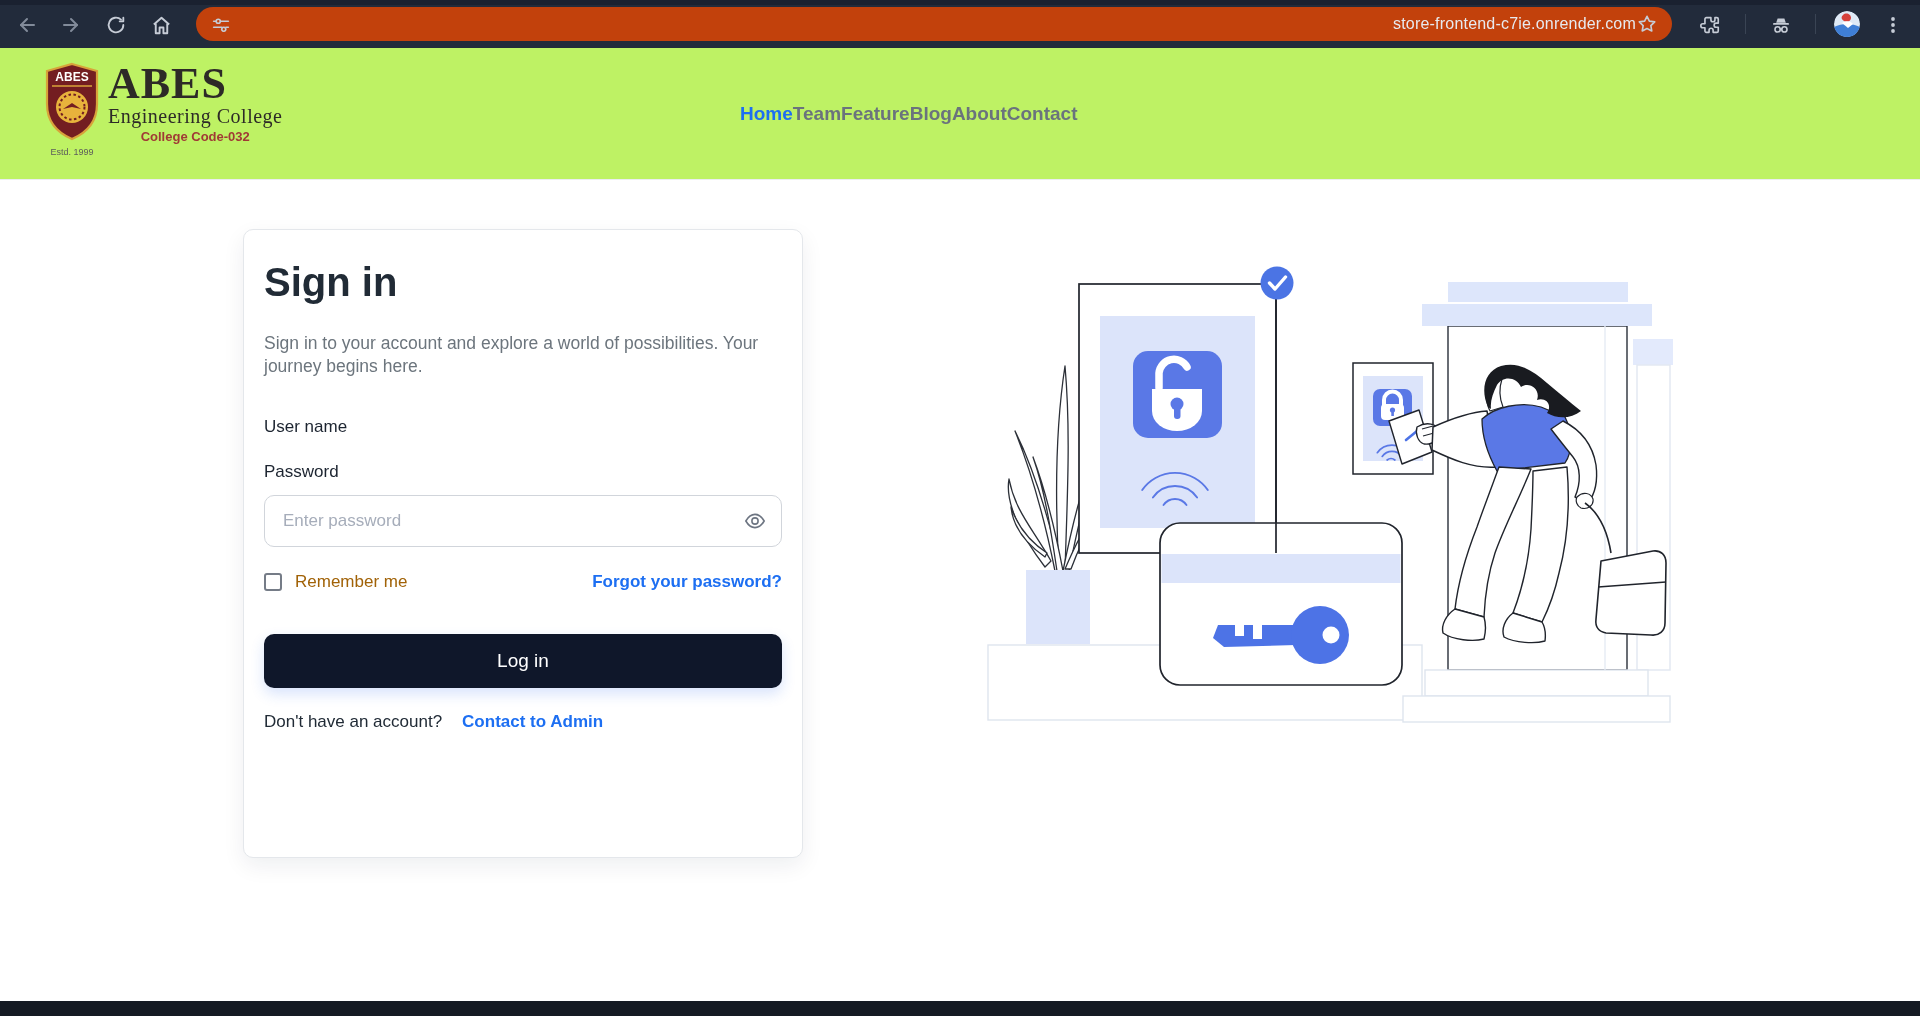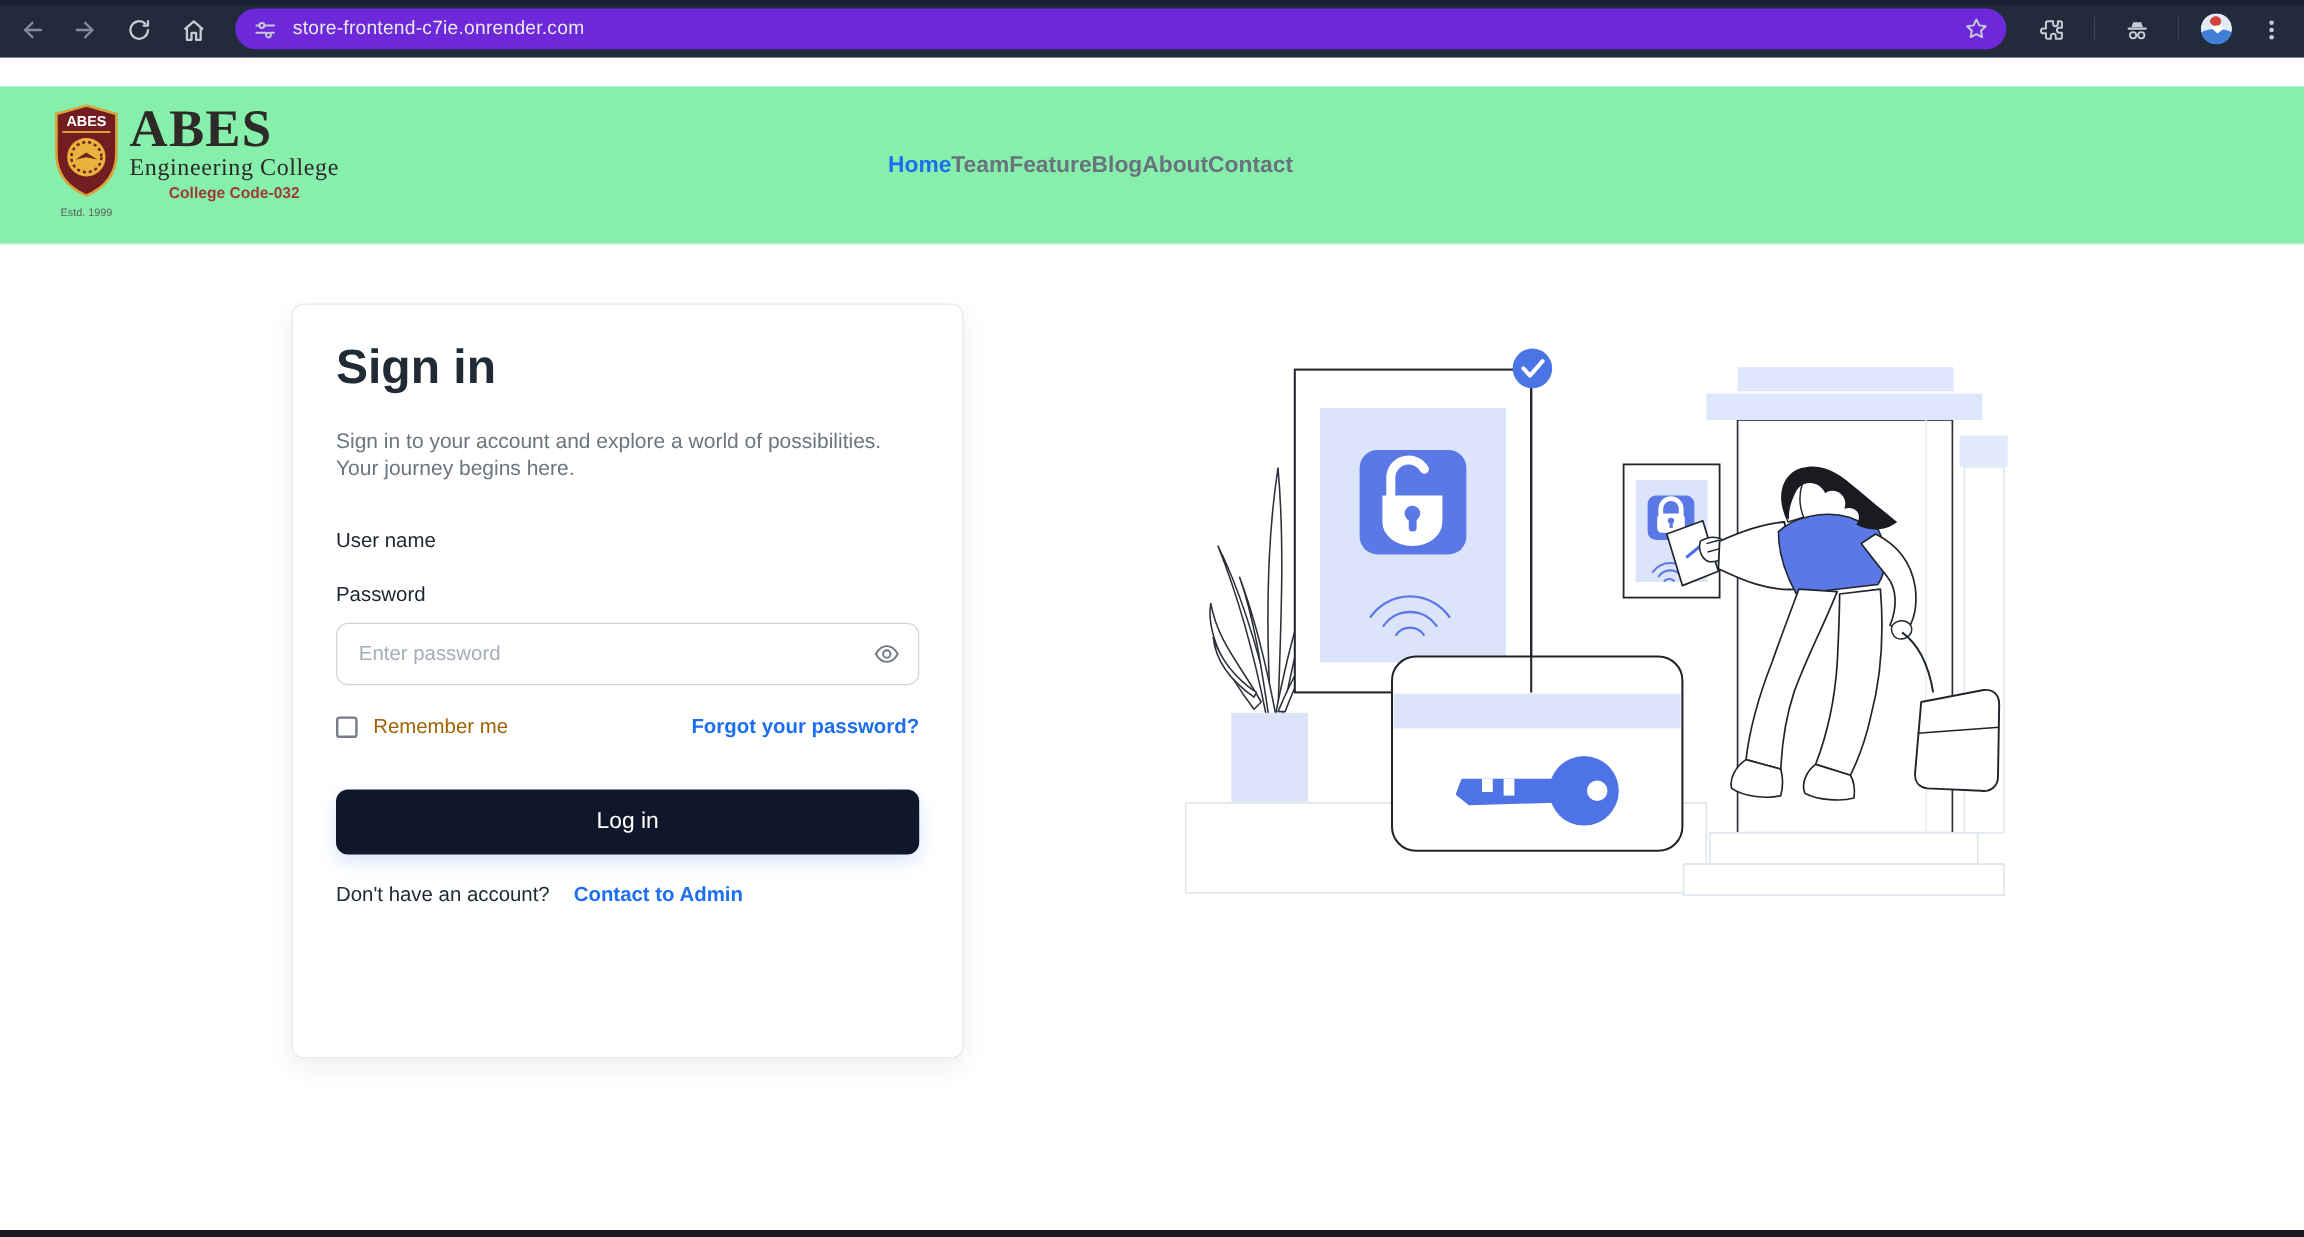--- a/index.html
+++ b/index.html
@@ -6,42 +6,42 @@
   html,body { width:1920px; height:1031px; overflow:hidden; background:#fff;
               font-family:"Liberation Sans", sans-serif; }
 
   
   .toolbar { position:relative; width:1920px; height:48px; background:#222b3b; }
   .toolbar::before { content:""; position:absolute; top:0; left:0; right:0; height:5px; background:#1a2130; }
   .tb-btn { position:absolute; top:12px; width:26px; height:26px; display:flex; align-items:center; justify-content:center; border-radius:50%; cursor:pointer; }
   .tb-btn svg { display:block; }
   .dim   { stroke:#828b9a; }
   .addr { position:absolute; left:196px; top:7px; width:1476px; height:34px; border-radius:17px;
-          background:#6d28d9; display:flex; align-items:center; padding:0 14px; }
+          background:#c2410c; display:flex; align-items:center; padding:0 14px;text-align:right; }
   .addr .url { margin-left:12px; font-size:16px; color:#e7eaef; letter-spacing:.2px; flex:1; }
   .sep { position:absolute; top:14px; width:1px; height:20px; background:#3a4454; }
   .avatar { position:absolute; left:1834px; top:11px; width:26px; height:26px; border-radius:50%; overflow:hidden; }
 
   
-  .site-header { position:relative; width:1920px; height:132px; background:#86efac; border-bottom:1px solid #ebedf0;margin-top:24px; }
+  .site-header { position:relative; width:1920px; height:132px; background:#bef264; border-bottom:1px solid #ebedf0; }
   .logo { position:absolute; left:44px; top:14px; display:flex; align-items:flex-start; }
   .logo-text { margin-left:8px; color:#2d2a27; font-family:"Liberation Serif", serif; }
   .logo-text .big { font-size:44px; font-weight:700; line-height:44px; letter-spacing:1px; }
   .logo-text .mid { font-size:20px; line-height:21px; letter-spacing:.5px; }
   .logo-text .code { font-size:13px; font-weight:700; color:#a03a35; text-align:center; margin-top:2px; font-family:"Liberation Sans", sans-serif; }
   .estd { font-size:9px; color:#5c5c5c; text-align:center; margin-top:1px; font-family:"Liberation Sans", sans-serif; }
   .nav { position:absolute; left:740px; top:0; height:131px; display:flex; align-items:center; }
   .nav a { text-decoration:none; font-size:19px; font-weight:700; color:#6a737d; cursor:pointer; }
   .nav a.active { color:#1d6ff2; }
 
   
   .page { position:relative; width:1920px; height:836px; background:#fff; }
   .card { position:absolute; left:243px; top:49px; width:560px; height:629px;
           background:#fff; border:1px solid #e4e7eb; border-radius:10px;
-          box-shadow:0 8px 22px rgba(20,30,60,.07); padding:30px 36px 0; }
+          box-shadow:0 8px 22px rgba(20,30,60,.07); padding:30px 20px 0; }
   .card h1 { font-size:40px; line-height:44px; font-weight:800; color:#212b36; }
   .card .sub { margin-top:28px; font-size:17.5px; line-height:23px; color:#6c757d; }
   .field-label { margin-top:39px; font-size:17px; line-height:20px; color:#1c2430; }
   .field-label.second { margin-top:25px; }
   .tbox-wrap { position:relative; margin-top:13px; }
   .tbox { width:100%; height:52px; border:1px solid #d1d5db; border-radius:10px;
           padding:0 46px 0 18px; font-size:17px; color:#1c2430; outline:none; background:#fff; }
   .tbox::placeholder { color:#a6adba; }
   .eye { position:absolute; right:16px; top:15px; width:22px; height:22px; cursor:pointer; }
   .row { margin-top:25px; display:flex; align-items:center; justify-content:space-between; }

